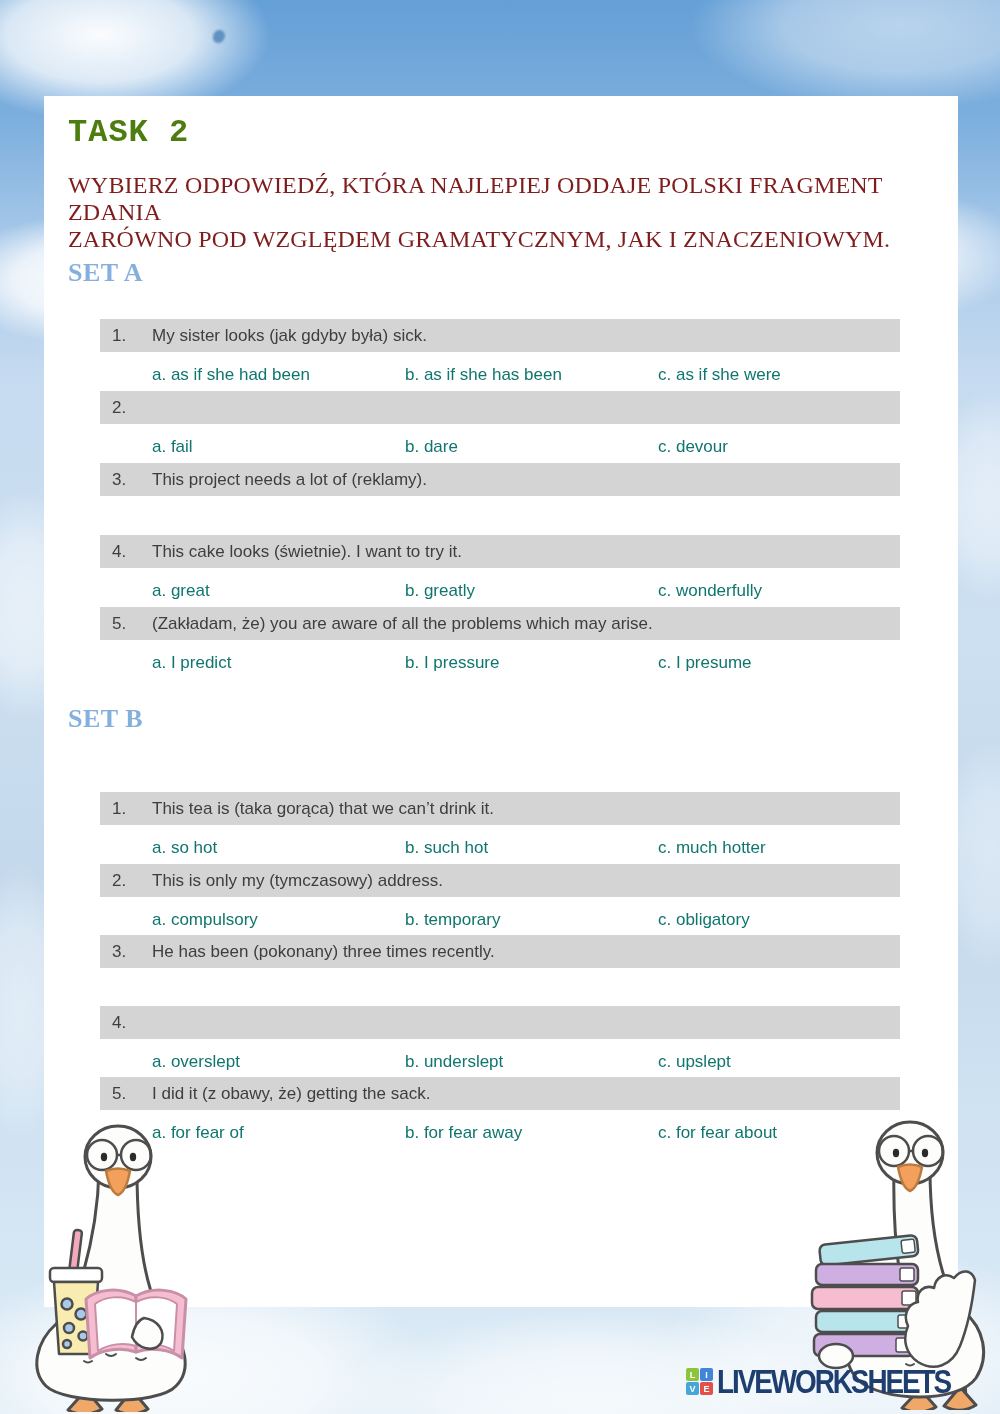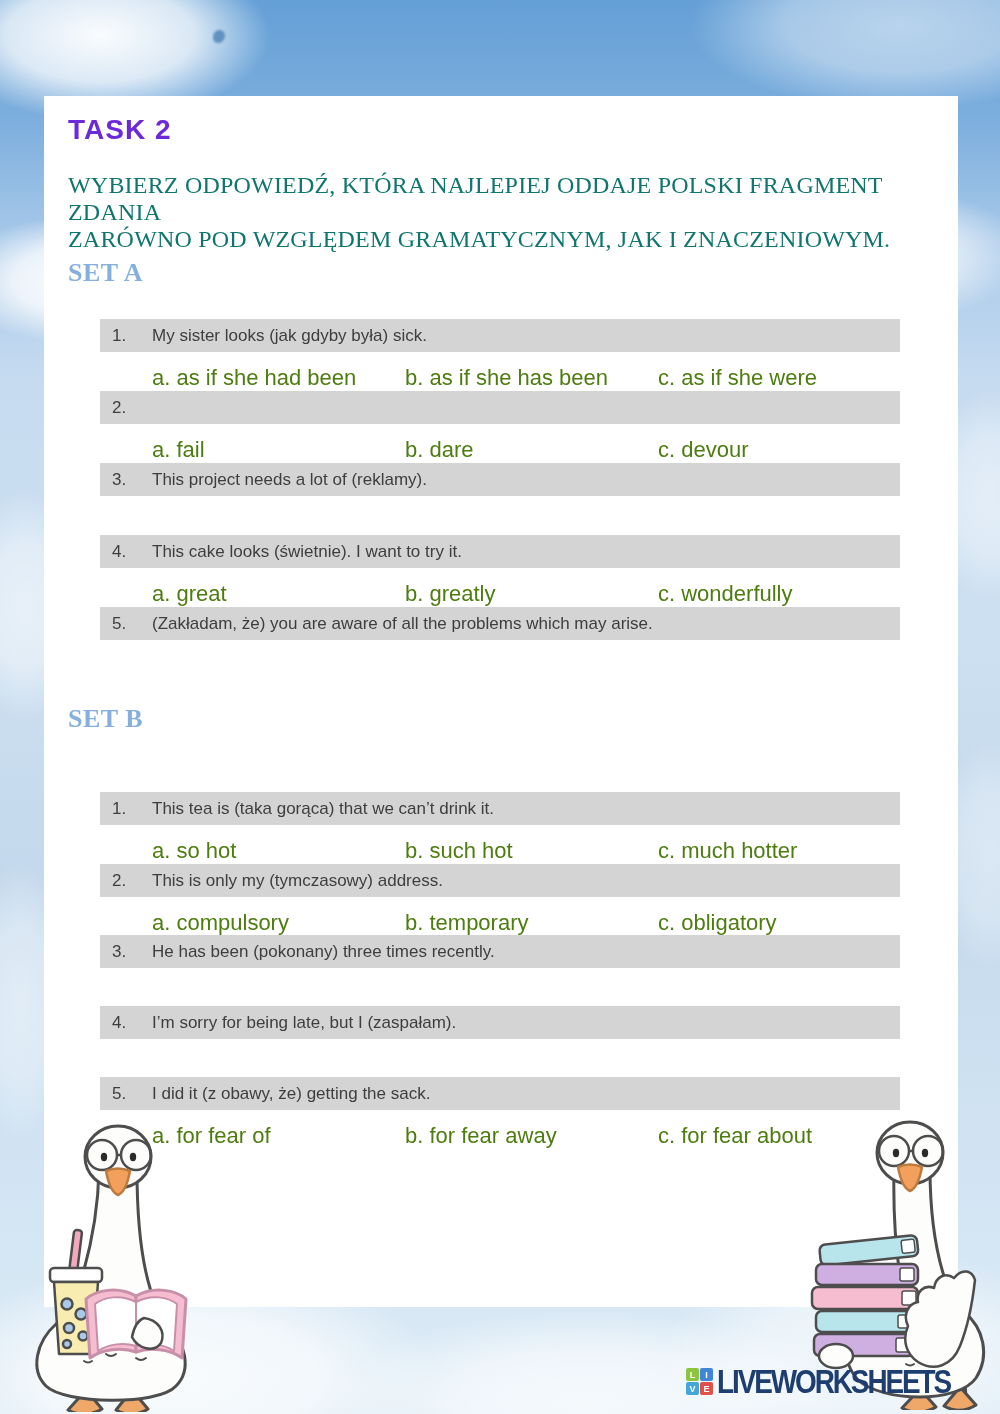--- a/index.html
+++ b/index.html
@@ -8,32 +8,32 @@
     font-family:"Liberation Sans",sans-serif;
     background:linear-gradient(180deg,#649fd6 0%,#7fb0de 9%,#a8c9e9 17%,#c6dbf0 27%,#cde0f1 45%,#c3d8ec 62%,#cfe2f2 78%,#dcebf6 100%);
   }
   .cloud{position:absolute;border-radius:50%;
     background:radial-gradient(closest-side,rgba(255,255,255,.97) 0%,rgba(255,255,255,.75) 55%,rgba(255,255,255,0) 100%);
   }
   .bird{position:absolute;left:213px;top:30px;width:12px;height:13px;background:#4b83b8;
     border-radius:55% 45% 60% 40%;opacity:.8;filter:blur(1px);}
   .card{position:absolute;left:44px;top:96px;width:914px;height:1211px;background:#ffffff;z-index:1;}
   .title{position:absolute;left:68px;top:114px;z-index:2;
-    font-family:Liberation Sans, sans-serif;font-weight:700;font-size:28px;letter-spacing:1px;color:#6d28d9;}
+    font-family:Liberation Mono, monospace;font-weight:700;font-size:32px;letter-spacing:1px;color:#4d7c0f;}
   .instructions{position:absolute;left:68px;top:172px;width:880px;z-index:2;white-space:pre-line;
-    font-family:"Liberation Serif",serif;font-size:24px;line-height:27px;letter-spacing:.2px;color:#0f766e;}
+    font-family:"Liberation Serif",serif;font-size:24px;line-height:27px;letter-spacing:.2px;color:#7f1d1d;}
   .set-label{position:absolute;left:68px;z-index:2;
     font-family:"Liberation Serif",serif;font-weight:700;font-size:26px;letter-spacing:.5px;color:#85afdc;}
   .set-a{top:258px;} .set-b{top:704px;}
   .q{position:absolute;left:100px;width:800px;z-index:2;}
   .qbar{height:33px;background:#d4d4d4;display:flex;align-items:center;
     font-size:17px;color:#3e3e3e;}
   .qnum{margin-left:12px;width:40px;flex:0 0 40px;}
   .qtext{white-space:nowrap;text-align:right;}
-  .answers{position:relative;height:20px;margin-top:13px;font-size:22px;color:#4d7c0f;}
+  .answers{position:relative;height:20px;margin-top:13px;font-size:17px;color:#0f766e;}
   .ans{position:absolute;top:0;white-space:nowrap;cursor:pointer;}
   .opt-a{left:52px;} .opt-b{left:305px;} .opt-c{left:558px;text-align:right;}
   .goose{position:absolute;z-index:5;}
   .goose-left{left:20px;top:1118px;}
   .goose-right{left:806px;top:1112px;}
   .logo{position:absolute;left:686px;top:1362px;z-index:6;display:flex;align-items:center;cursor:pointer;}
   .logo-grid{display:grid;grid-template-columns:13px 13px;grid-auto-rows:13px;gap:1px;margin-right:4px;}
   .tile{display:flex;align-items:center;justify-content:center;color:#ffffff;
     font-size:9px;font-weight:bold;border-radius:2px;}
   .tile-0{background:#8cc43f;} .tile-1{background:#3f86d8;} .tile-2{background:#45a7d8;} .tile-3{background:#e2504a;}
@@ -105,20 +105,25 @@
     <span class="ans opt-a">a. great</span>
     <span class="ans opt-b">b. greatly</span>
     <span class="ans opt-c">c. wonderfully</span>
   </div>
 </div>
 <div class="q" style="top:607px">
   <div class="qbar">
     <span class="qnum">5.</span>
     <span class="qtext">(Zakładam, że) you are aware of all the problems which may arise.</span>
   </div>
+  <div class="answers">
+    <span class="ans opt-a">a. I predict</span>
+    <span class="ans opt-b">b. I pressure</span>
+    <span class="ans opt-c">c. I presume</span>
+  </div>
 </div>
 
 <div class="q" style="top:792px">
   <div class="qbar">
     <span class="qnum">1.</span>
     <span class="qtext">This tea is (taka gorąca) that we can’t drink it.</span>
   </div>
   <div class="answers">
     <span class="ans opt-a">a. so hot</span>
     <span class="ans opt-b">b. such hot</span>
@@ -138,21 +143,25 @@
 </div>
 <div class="q" style="top:935px">
   <div class="qbar">
     <span class="qnum">3.</span>
     <span class="qtext">He has been (pokonany) three times recently.</span>
   </div>
 </div>
 <div class="q" style="top:1006px">
   <div class="qbar">
     <span class="qnum">4.</span>
-    <span class="qtext">I’m sorry for being late, but I (zaspałam).</span>
+  </div>
+  <div class="answers">
+    <span class="ans opt-a">a. overslept</span>
+    <span class="ans opt-b">b. underslept</span>
+    <span class="ans opt-c">c. upslept</span>
   </div>
 </div>
 <div class="q" style="top:1077px">
   <div class="qbar">
     <span class="qnum">5.</span>
     <span class="qtext">I did it (z obawy, że) getting the sack.</span>
   </div>
   <div class="answers">
     <span class="ans opt-a">a. for fear of</span>
     <span class="ans opt-b">b. for fear away</span>

